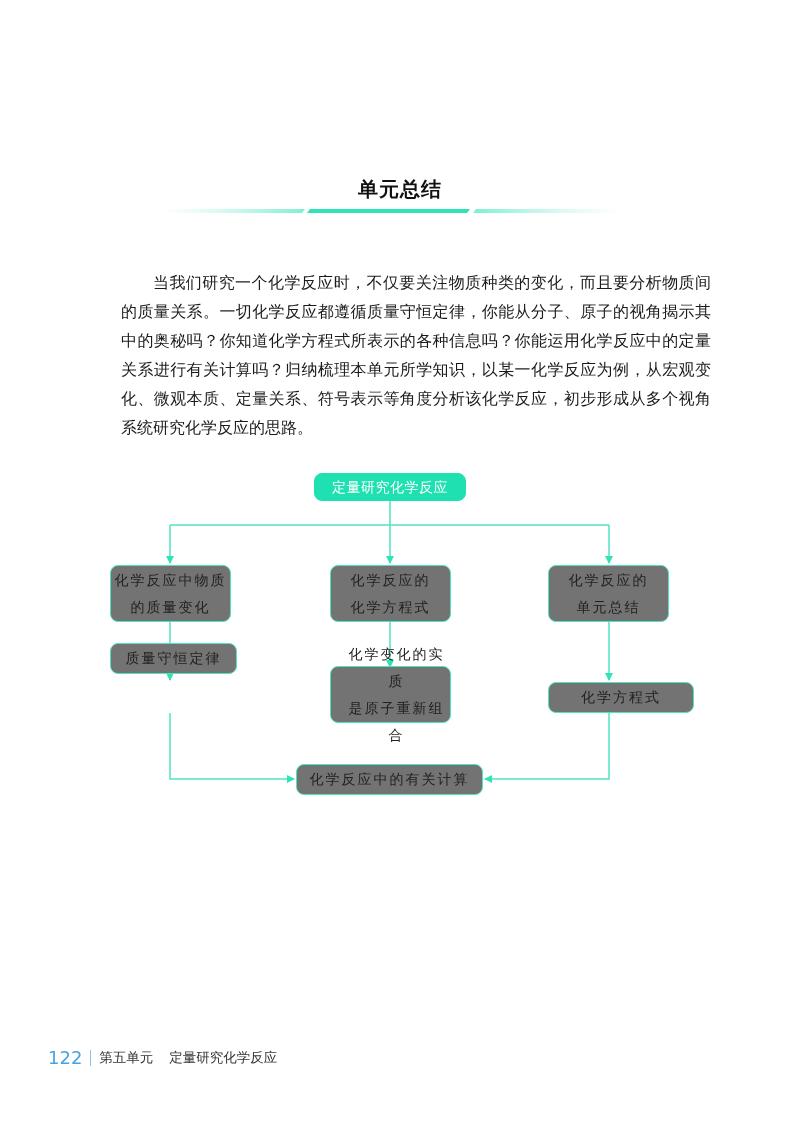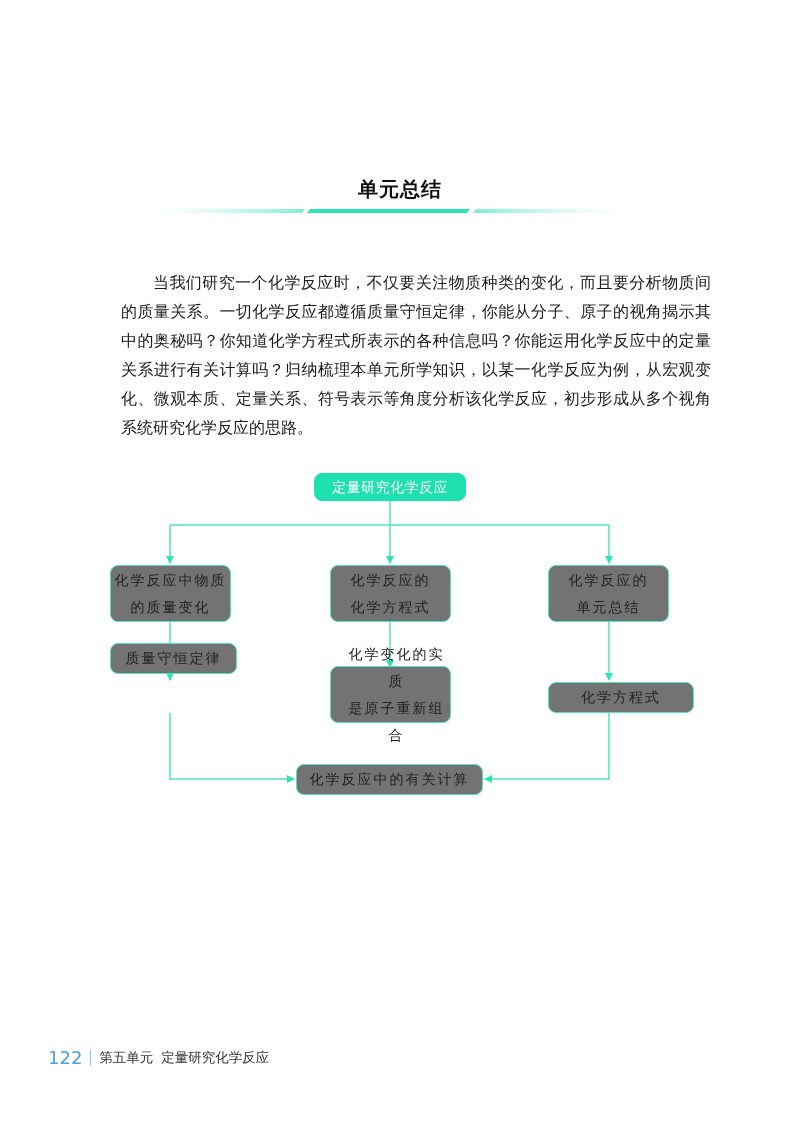--- a/index.html
+++ b/index.html
@@ -13,21 +13,21 @@
   svg.diagram { position:absolute; left:0; top:0; }
   .node { position:absolute; box-sizing:border-box; border:1.5px solid #4fe3c1; border-radius:8px; background:#737373;
           display:flex; align-items:center; justify-content:center; text-align:center;
           font-size:14px; line-height:27px; letter-spacing:2px; color:#222; }
   .node.root { background:#1fe0b0; border-color:#1fe0b0; color:#fff; font-family:"DejaVu Sans", sans-serif;
                font-size:14px; letter-spacing:0.5px; }
   .footer { position:absolute; top:1047px; left:48px; font-family:"DejaVu Sans", sans-serif; font-size:13.5px;
             display:flex; align-items:center; color:#333; }
   .page-num { color:#4aa3df; font-size:18px; }
   .sep { width:1px; height:16px; background:#8cc6ea; margin:0 8px; }
-  .chap { margin-right:8px; }
+  .chap { margin-right:16px; }
 </style>
 </head>
 <body>
 
 <div class="title">单元总结</div>
 <svg class="title-rule" viewBox="0 0 460 6" preserveAspectRatio="none">
   <defs>
     <linearGradient id="fadeL" x1="0" x2="1">
         <stop offset="0" stop-color="#b9f5e6" stop-opacity="0"></stop>
         <stop offset="1" stop-color="#7eeed2"></stop>

